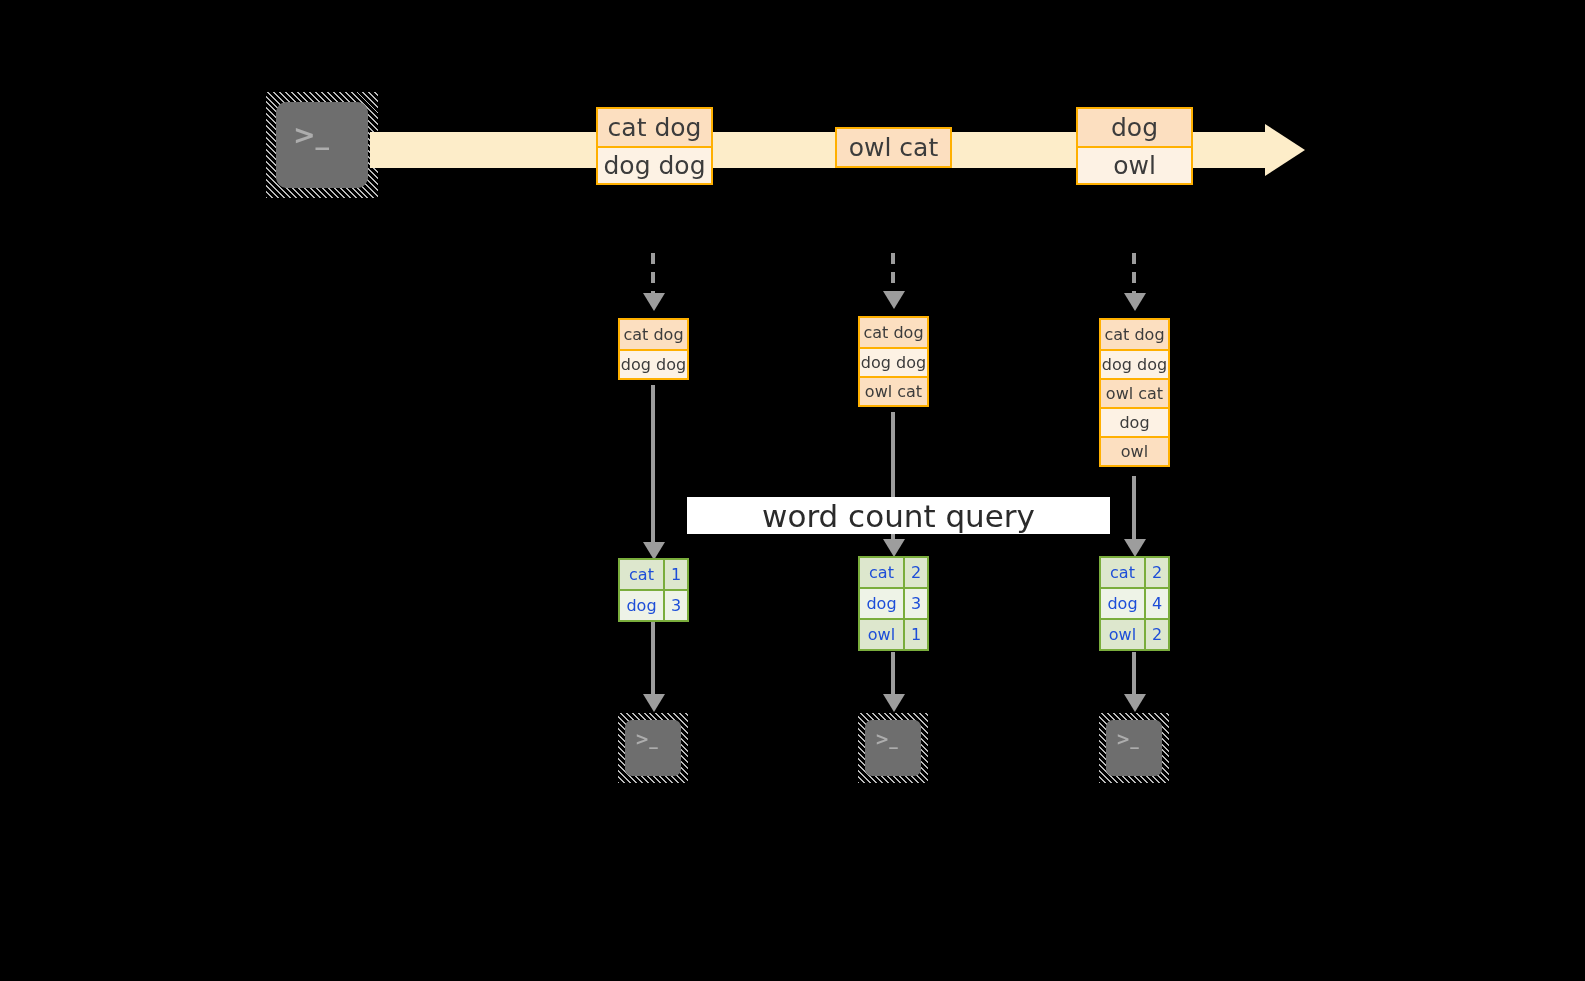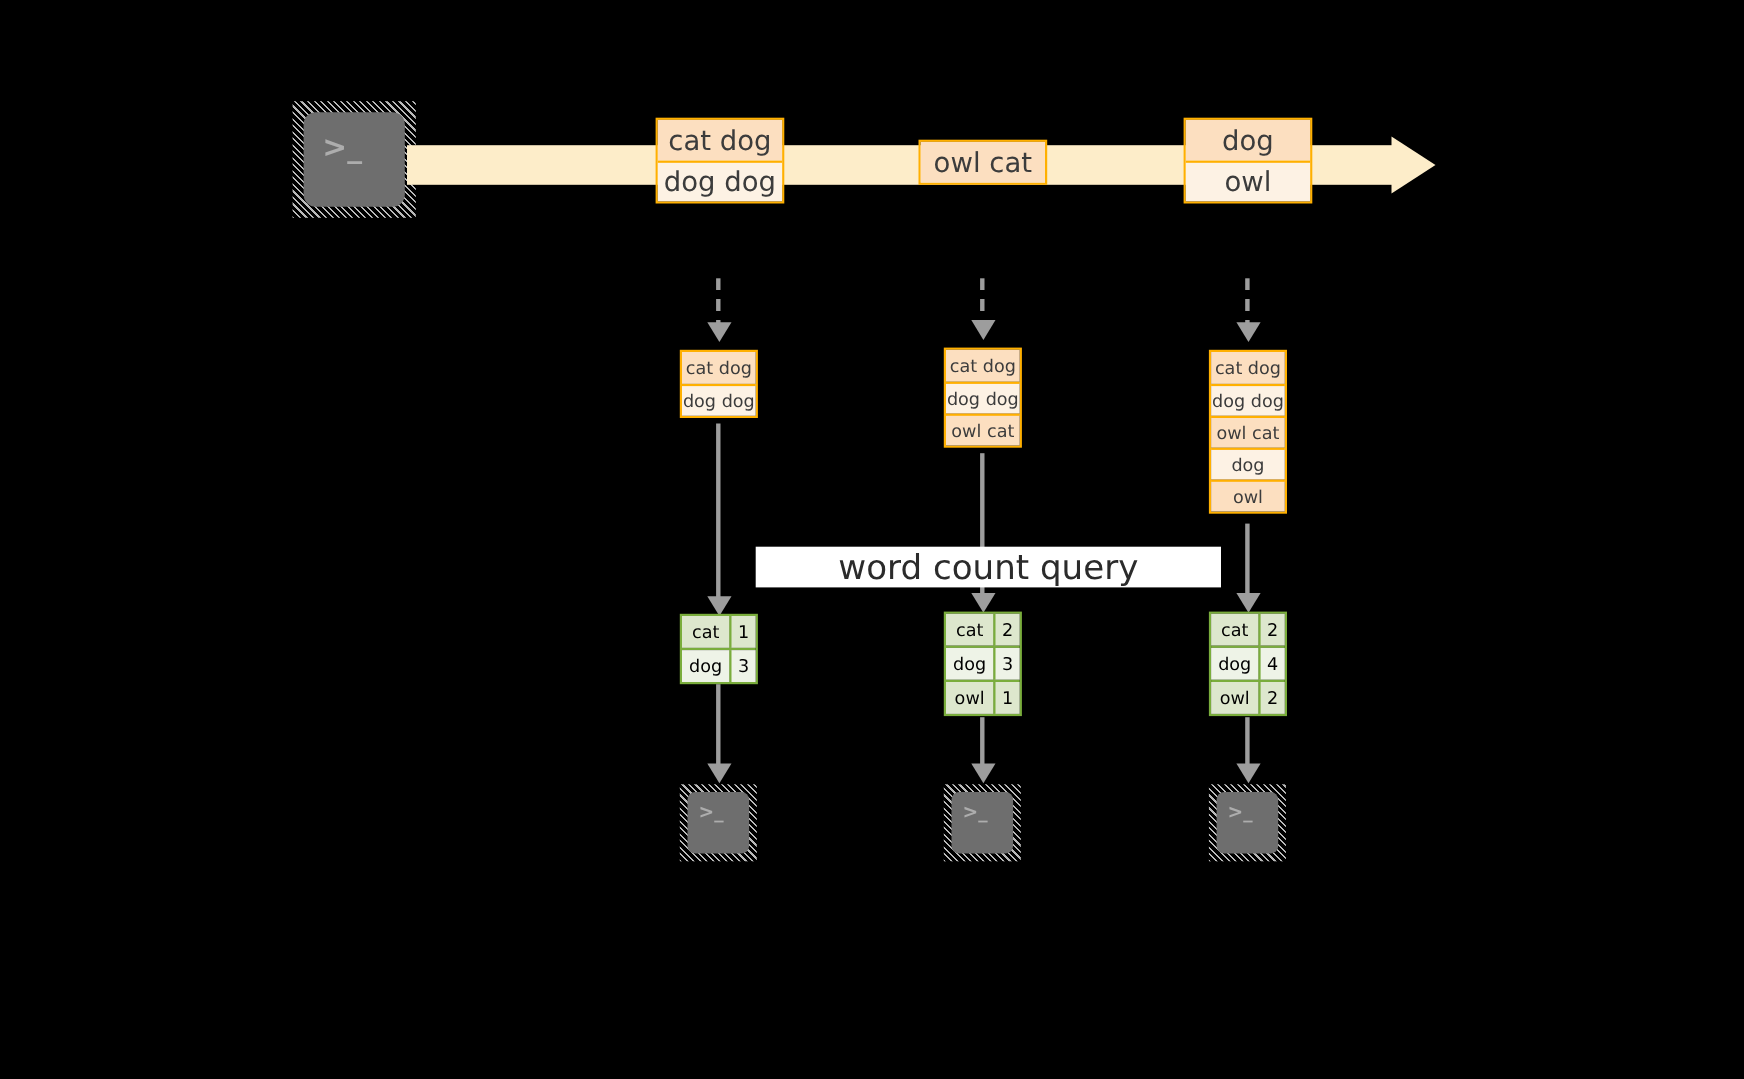--- a/index.html
+++ b/index.html
@@ -91,21 +91,21 @@
     display: flex;
     height: 29px;
   }
   .tbl-row + .tbl-row { border-top: 2.5px solid #7aad3c; }
   .tbl-cell {
     box-sizing: border-box;
     display: flex;
     align-items: center;
     justify-content: center;
     font-size: 16px;
-    color: #000000;
+    color: #1d4ed8;
   }
   .tbl-cell.word  { width: 43px; }
   .tbl-cell.count { width: 24px; border-left: 2.5px solid #7aad3c; }
   .tbl-row.dark  .tbl-cell { background: #dde7cd; }
   .tbl-row.light .tbl-cell { background: #eef3e7; }
 
   
   .shaft {
     position: absolute;
     width: 4px;

